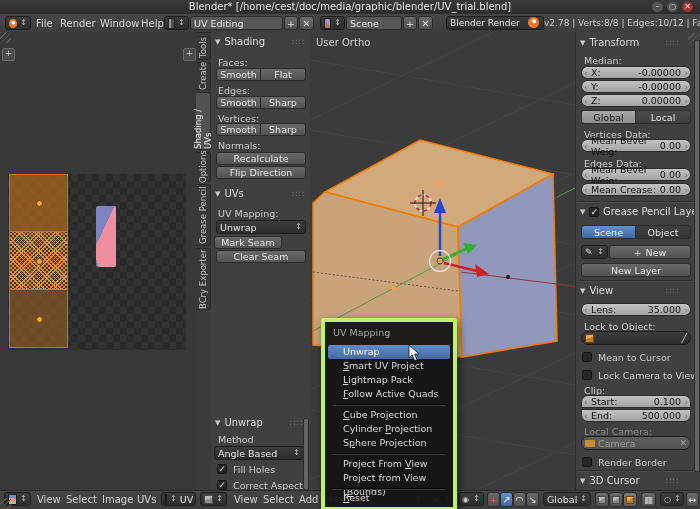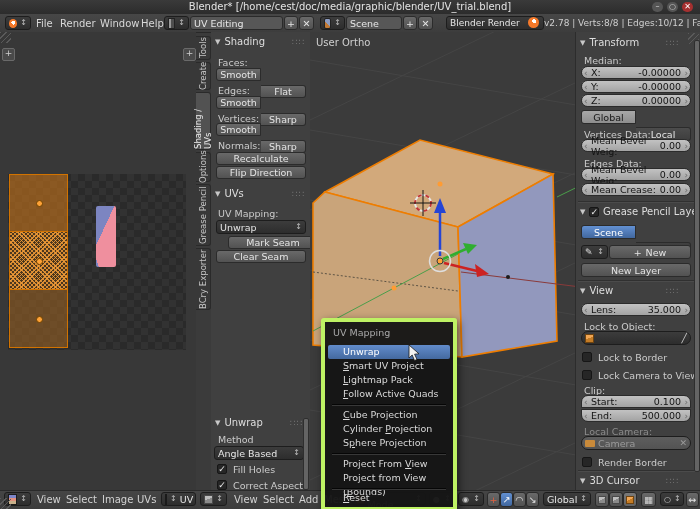--- a/index.html
+++ b/index.html
@@ -12,21 +12,21 @@
             text-align:center;line-height:14px;font-size:10px;color:#e4e4e4;}
   #topheader{left:0;top:14px;width:700px;height:18px;background:linear-gradient(#474747,#3d3d3d);
              border-bottom:1px solid #282828;}
   .tm{position:absolute;top:18px;font-size:10px;color:#d8d8d8;cursor:default;}
   .bhdr{background:linear-gradient(#454545,#3c3c3c);border-top:1px solid #2a2a2a;}
   .hm{position:absolute;top:494px;font-size:10px;color:#d2d2d2;}
   
   .btn{position:absolute;display:flex;align-items:center;justify-content:center;
        background:linear-gradient(#696969,#525252);border:1px solid #2b2b2b;border-radius:3px;
        color:#e4e4e4;font-size:9.5px;height:13px;box-sizing:border-box;}
-  .btn.l{border-radius:3px 0 0 3px;} .btn.r{border-radius:0 3px 3px 0;border-left:none;margin-top:17px;}
+  .btn.l{border-radius:3px 0 0 3px;} .btn.r{border-radius:0 3px 3px 0;border-left:none;}
   .combo{position:absolute;display:flex;align-items:center;gap:3px;background:linear-gradient(#3c3c3c,#2d2d2d);
        border:1px solid #1d1d1d;border-radius:3px;color:#e6e6e6;font-size:9.5px;height:14px;
        padding:0 3px;box-sizing:border-box;}
   .combo .ud{margin-left:auto;}
   .f{position:absolute;display:flex;align-items:center;background:linear-gradient(#c2c2c2,#a3a3a3);
      border:1px solid #2b2b2b;border-radius:7px;color:#141414;font-size:9.5px;height:13px;
      padding:0 9px;box-sizing:border-box;}
   .f .v{margin-left:auto;}
   .f::before{content:"‹";position:absolute;left:2px;color:#6b6b6b;font-size:9px;}
   .f::after{content:"›";position:absolute;right:2px;color:#6b6b6b;font-size:9px;}
@@ -198,21 +198,21 @@
   <div class="ph" style="left:215px;top:188px">
     <span class="tri">▼</span>
     <span>UVs</span>
   </div>
   <span class="dots" style="left:292px;top:189px">∷∷</span>
   <span class="lbl" style="left:218px;top:208px">UV Mapping:</span>
   <div class="combo" style="left:216px;top:220px;width:90px">
     <span>Unwrap</span>
     <span class="ud">↕</span>
   </div>
-  <div class="btn" style="left:228px;top:236px;width:90px">Mark Seam</div>
+  <div class="btn" style="left:214px;top:236px;width:68px">Mark Seam</div>
   <div class="btn" style="left:216px;top:250px;width:90px">Clear Seam</div>
 
   <div class="ph" style="left:215px;top:417px">
     <span class="tri">▼</span>
     <span>Unwrap</span>
   </div>
   <span class="dots" style="left:290px;top:418px">∷∷</span>
   <span class="lbl" style="left:218px;top:434px">Method</span>
   <div class="combo" style="left:214px;top:446px;width:90px">
     <span>Angle Based</span>
@@ -334,21 +334,21 @@
   <div class="f" style="left:581px;top:303px;width:110px">
     <span>Lens:</span>
     <span class="v">35.000</span>
   </div>
   <span class="lbl" style="left:584px;top:321px">Lock to Object:</span>
   <div class="combo" style="left:581px;top:331px;width:110px;border-radius:8px">
     <span class="cubeic"></span>
     <span class="ud" style="color:#cfcfcf;font-size:9px">╱</span>
   </div>
   <span class="chk" style="left:582px;top:352px;color:transparent"></span>
-  <span class="lbl" style="left:598px;top:352px">Lock to Border</span>
+  <span class="lbl" style="left:598px;top:352px">Mean to Cursor</span>
   <span class="chk" style="left:582px;top:370px;color:transparent"></span>
   <span class="lbl" style="left:598px;top:370px">Lock Camera to View</span>
   <span class="lbl" style="left:584px;top:385px">Clip:</span>
   <div class="f" style="left:581px;top:395px;width:110px;border-radius:7px 7px 0 0">
     <span>Start:</span>
     <span class="v">0.100</span>
   </div>
   <div class="f" style="left:581px;top:409px;width:110px;border-radius:0 0 7px 7px">
     <span>End:</span>
     <span class="v">500.000</span>

